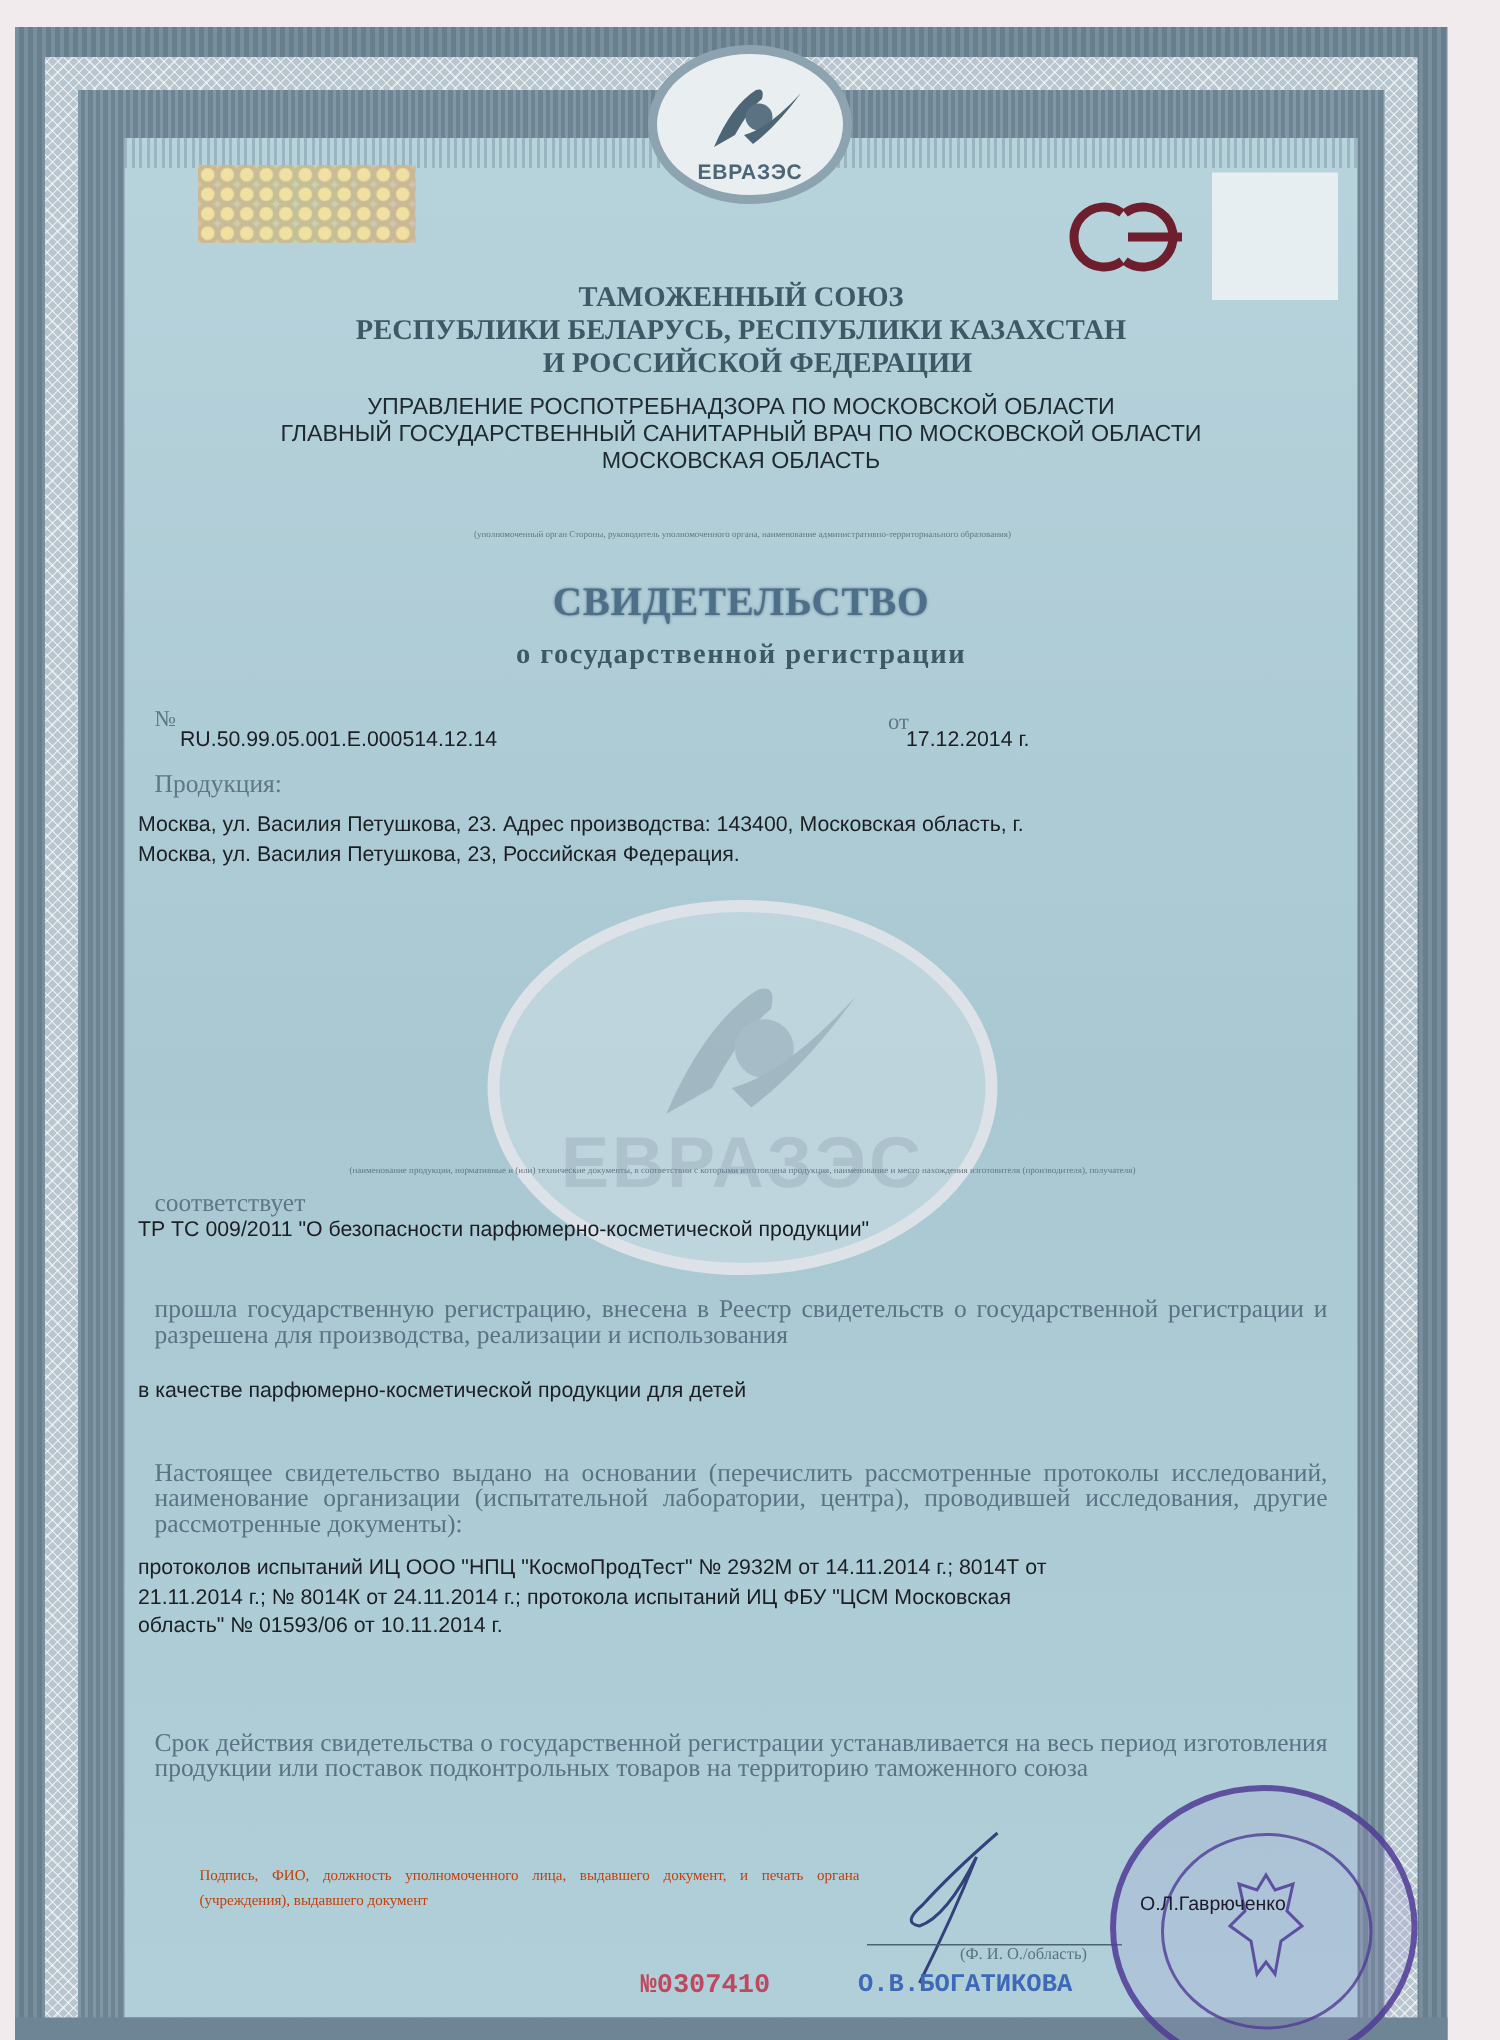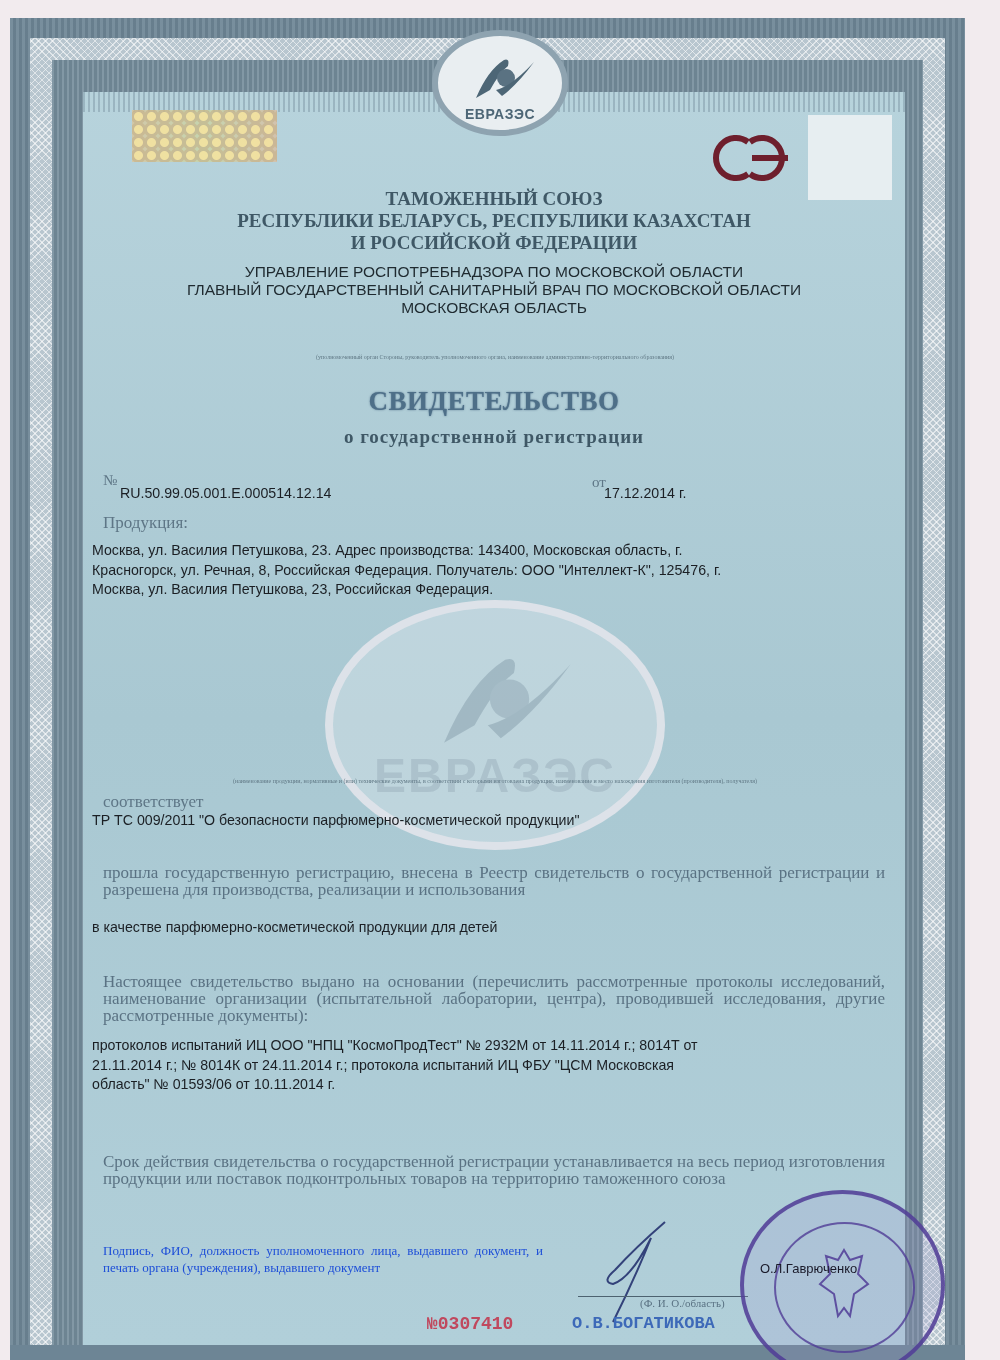--- a/index.html
+++ b/index.html
@@ -109,22 +109,22 @@
     }
     .fill-sans {
       font-family: "Liberation Sans", sans-serif; color: #1b1f24; font-size: 14.2px;
       line-height: 19.5px;
     }
     .body-serif {
       font-family: "Liberation Serif", serif; color: #5a7283; font-size: 17px;
       line-height: 17px; text-align: justify;
     }
     .sign-caption {
-      font-family: "Liberation Serif", serif; color: #1d4ed8; font-size: 13px;
-      line-height: 17px; text-align: justify;
+      font-family: "Liberation Serif", serif; color: #c2410c; font-size: 10px;
+      line-height: 17px; text-align: justify; margin-left: 30px;
     }
     .serial {
       font-family: "Liberation Mono", monospace; color: #c0485e; font-size: 18px; font-weight: bold;
     }
     .official-name {
       font-family: "Liberation Mono", monospace; color: #3d69b8; font-size: 17px; font-weight: bold;
     }
     .stamp {
       position: absolute; left: 740px; top: 1190px; width: 205px; height: 190px;
       border-radius: 50%;
@@ -183,40 +183,39 @@
   <svg width="220" height="120" viewBox="0 0 70 55">
     <path d="M8 48 Q20 20 36 10 Q42 8 40 16 Q32 22 22 40 Z" fill="#6e8797"></path>
     <circle cx="38" cy="28" r="9" fill="#7a92a2"></circle>
     <path d="M28 40 Q44 36 66 12 Q50 34 34 46 Z" fill="#6e8797"></path>
   </svg>
   <div class="watermark-label">ЕВРАЗЭС</div>
 </div>
 
 <p class="t serif-head" style="top:188px;">ТАМОЖЕННЫЙ СОЮЗ</p>
 <p class="t serif-head" style="top:210px;">РЕСПУБЛИКИ БЕЛАРУСЬ, РЕСПУБЛИКИ КАЗАХСТАН</p>
-<p class="t serif-head" style="top:232px;">И РОССИЙСКОЙ ФЕДЕРАЦИИ</p>
+<p class="t serif-head" style="top:232px;padding-left:11px;">И РОССИЙСКОЙ ФЕДЕРАЦИИ</p>
 
 <p class="t sans-head" style="top:263px;">УПРАВЛЕНИЕ РОСПОТРЕБНАДЗОРА ПО МОСКОВСКОЙ ОБЛАСТИ</p>
 <p class="t sans-head" style="top:281px;">ГЛАВНЫЙ ГОСУДАРСТВЕННЫЙ САНИТАРНЫЙ ВРАЧ ПО МОСКОВСКОЙ ОБЛАСТИ</p>
 <p class="t sans-head" style="top:299px;">МОСКОВСКАЯ ОБЛАСТЬ</p>
 
 <p class="t tiny-caption" style="top:354px;">(уполномоченный орган Стороны, руководитель уполномоченного органа, наименование административно-территориального образования)</p>
 
 <p class="t doc-title" style="top:386px;">СВИДЕТЕЛЬСТВО</p>
 <p class="t doc-subtitle" style="top:426px;">о государственной регистрации</p>
 
 <span class="t label-serif" style="left:103px; top:472px; font-size:15px;">№</span>
 <span class="t fill-sans" style="left:120px; top:484px;">RU.50.99.05.001.E.000514.12.14</span>
 <span class="t label-serif" style="left:592px; top:474px; font-size:15px;">от</span>
 <span class="t fill-sans" style="left:604px; top:484px;">17.12.2014 г.</span>
 
 <span class="t label-serif" style="left:103px; top:513px;">Продукция:</span>
 <div class="t fill-sans" style="left:92px; top:541px; width:800px;">
   <div>Москва, ул. Василия Петушкова, 23. Адрес производства: 143400, Московская область, г.</div>
-  <div>Красногорск, ул. Речная, 8, Российская Федерация.  Получатель: ООО "Интеллект-К", 125476, г.</div>
   <div>Москва, ул. Василия Петушкова, 23, Российская Федерация.</div>
 </div>
 
 <p class="t tiny-caption" style="top:778px;">(наименование продукции, нормативные и (или) технические документы, в соответствии с которыми изготовлена продукция, наименование и место нахождения изготовителя (производителя), получателя)</p>
 
 <span class="t label-serif" style="left:103px; top:792px;">соответствует</span>
 <span class="t fill-sans" style="left:92px; top:811px;">ТР ТС 009/2011 "О безопасности парфюмерно-косметической продукции"</span>
 
 <p class="t body-serif" style="left:103px; top:864px; width:782px;">прошла государственную регистрацию, внесена в Реестр свидетельств о государственной регистрации и разрешена для производства, реализации и использования</p>
 <span class="t fill-sans" style="left:92px; top:918px;">в качестве парфюмерно-косметической продукции для детей</span>

